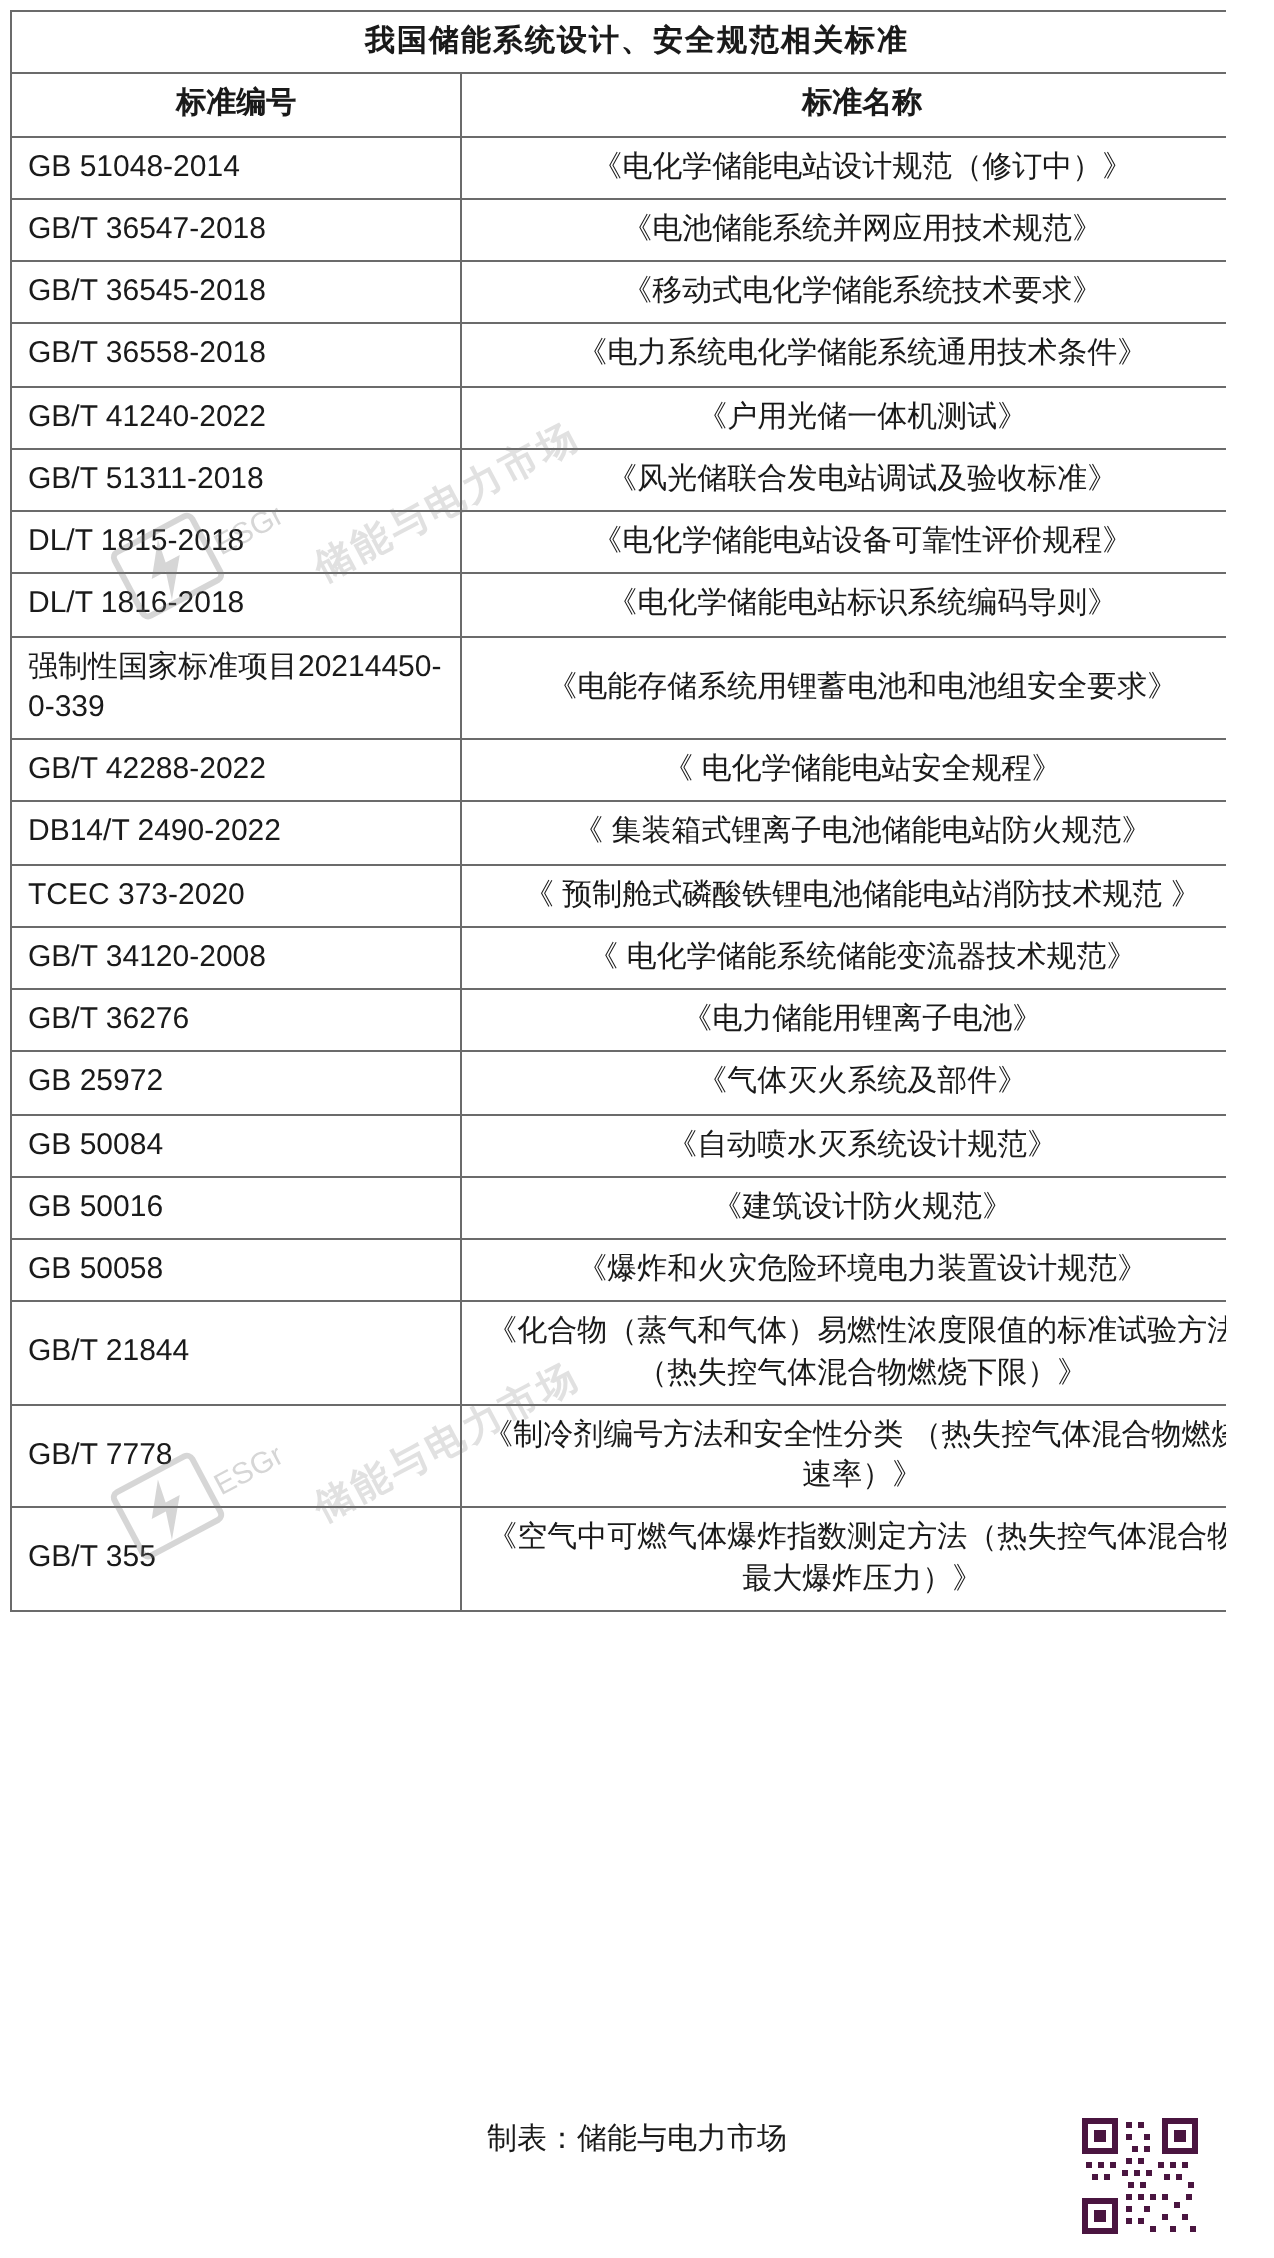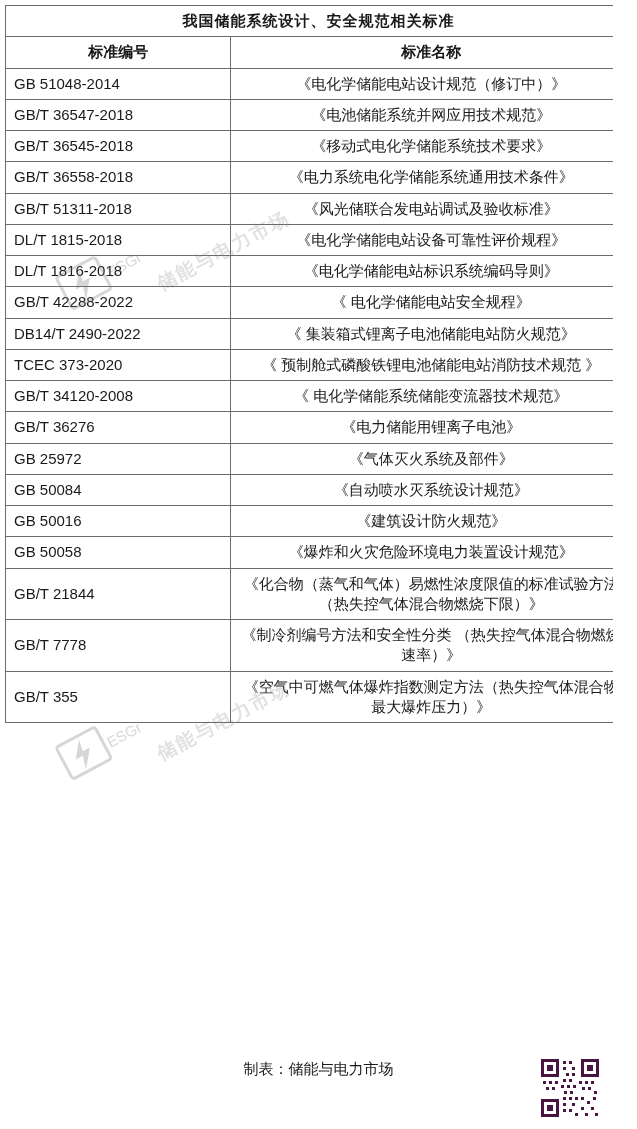--- a/index.html
+++ b/index.html
@@ -132,30 +132,38 @@
         </tr>
         <tr>
           <td class="code">GB/T 36545-2018</td>
           <td class="name">《移动式电化学储能系统技术要求》</td>
         </tr>
         <tr>
           <td class="code">GB/T 36558-2018</td>
           <td class="name">《电力系统电化学储能系统通用技术条件》</td>
         </tr>
         <tr>
+          <td class="code">GB/T 41240-2022</td>
+          <td class="name">《户用光储一体机测试》</td>
+        </tr>
+        <tr>
           <td class="code">GB/T 51311-2018</td>
           <td class="name">《风光储联合发电站调试及验收标准》</td>
         </tr>
         <tr>
           <td class="code">DL/T 1815-2018</td>
           <td class="name">《电化学储能电站设备可靠性评价规程》</td>
         </tr>
         <tr>
           <td class="code">DL/T 1816-2018</td>
           <td class="name">《电化学储能电站标识系统编码导则》</td>
+        </tr>
+        <tr>
+          <td class="code">强制性国家标准项目20214450-0-339</td>
+          <td class="name">《电能存储系统用锂蓄电池和电池组安全要求》</td>
         </tr>
         <tr>
           <td class="code">GB/T 42288-2022</td>
           <td class="name">《 电化学储能电站安全规程》</td>
         </tr>
         <tr>
           <td class="code">DB14/T 2490-2022</td>
           <td class="name">《 集装箱式锂离子电池储能电站防火规范》</td>
         </tr>
         <tr>

